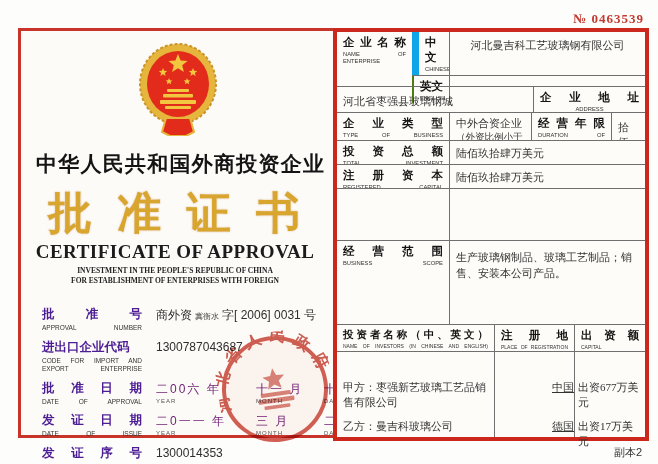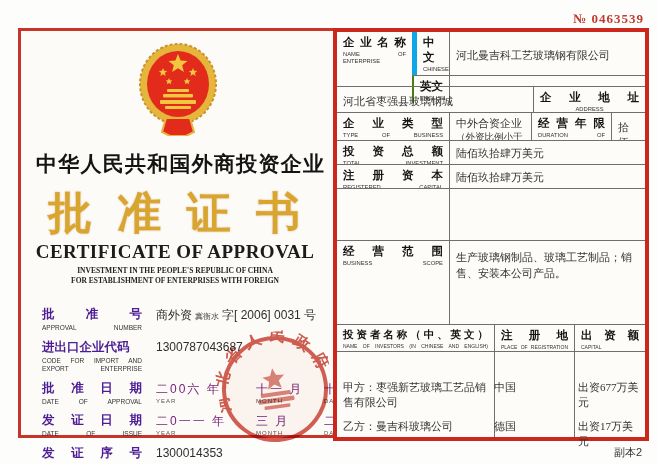--- a/index.html
+++ b/index.html
@@ -47,21 +47,21 @@
   .r-invhdr{height:27px;} .r-investors{flex:1;}
   .w-lbl{width:112px;flex:none;}
   .w-namelbl{width:75px;flex:none;}
   .w-sublbl{width:37px;flex:none;}
   .w-typeval{width:82px;flex:none;}
   .w-durlbl{width:80px;flex:none;}
   .w-invname{width:157px;flex:none;}
   .w-invplace{width:80px;flex:none;}
   .inv-row{display:flex;font-size:11px;color:#333;}
   .inv-cellname{width:157px;flex:none;box-sizing:border-box;padding:0 6px;}
-  .inv-cellplace{width:80px;flex:none;text-align:left;box-sizing:border-box;}
+  .inv-cellplace{width:80px;flex:none;text-align:right;box-sizing:border-box;text-decoration:underline;}
   .inv-celamt{flex:1;box-sizing:border-box;padding:0 4px;font-family:Liberation Serif, serif;}
   .investors-body{display:flex;flex-direction:column;padding-top:28px;row-gap:9px;}
   .inv-grid{display:flex;height:100%;}
   .inv-grid .gcol{box-sizing:border-box;border-left:1px solid #6f6f6f;height:100%;}
 </style>
 </head>
 <body>
 
 <div class="page">
 
@@ -194,25 +194,25 @@
 
   <div class="tbl">
 
     <div class="trow r-name">
       <div class="cell lblcell w-namelbl">
         <div class="cn">企业名称</div>
         <div class="en">NAME OF ENTERPRISE</div>
       </div>
       <div class="name-sub">
         <div class="name-subrow">
-          <div class="cell lblcell w-sublbl" style="border-left:5px solid #0ea5e9;">
+          <div class="cell lblcell w-sublbl" style="border-left:7px solid #0ea5e9;">
             <div class="cn">中文</div>
             <div class="en">CHINESE</div>
           </div>
-          <div class="cell valtext" style="flex:1;padding-top:16px;">河北曼吉科工艺玻璃钢有限公司</div>
+          <div class="cell valtext" style="flex:1;padding-top:6px;text-align:center;">河北曼吉科工艺玻璃钢有限公司</div>
         </div>
         <div class="name-subrow">
           <div class="cell lblcell w-sublbl" style="border-left:2px solid #4d7c0f;">
             <div class="cn">英文</div>
             <div class="en">ENGLISH</div>
           </div>
           <div class="cell valtext" style="flex:1;"></div>
         </div>
       </div>
     </div>

